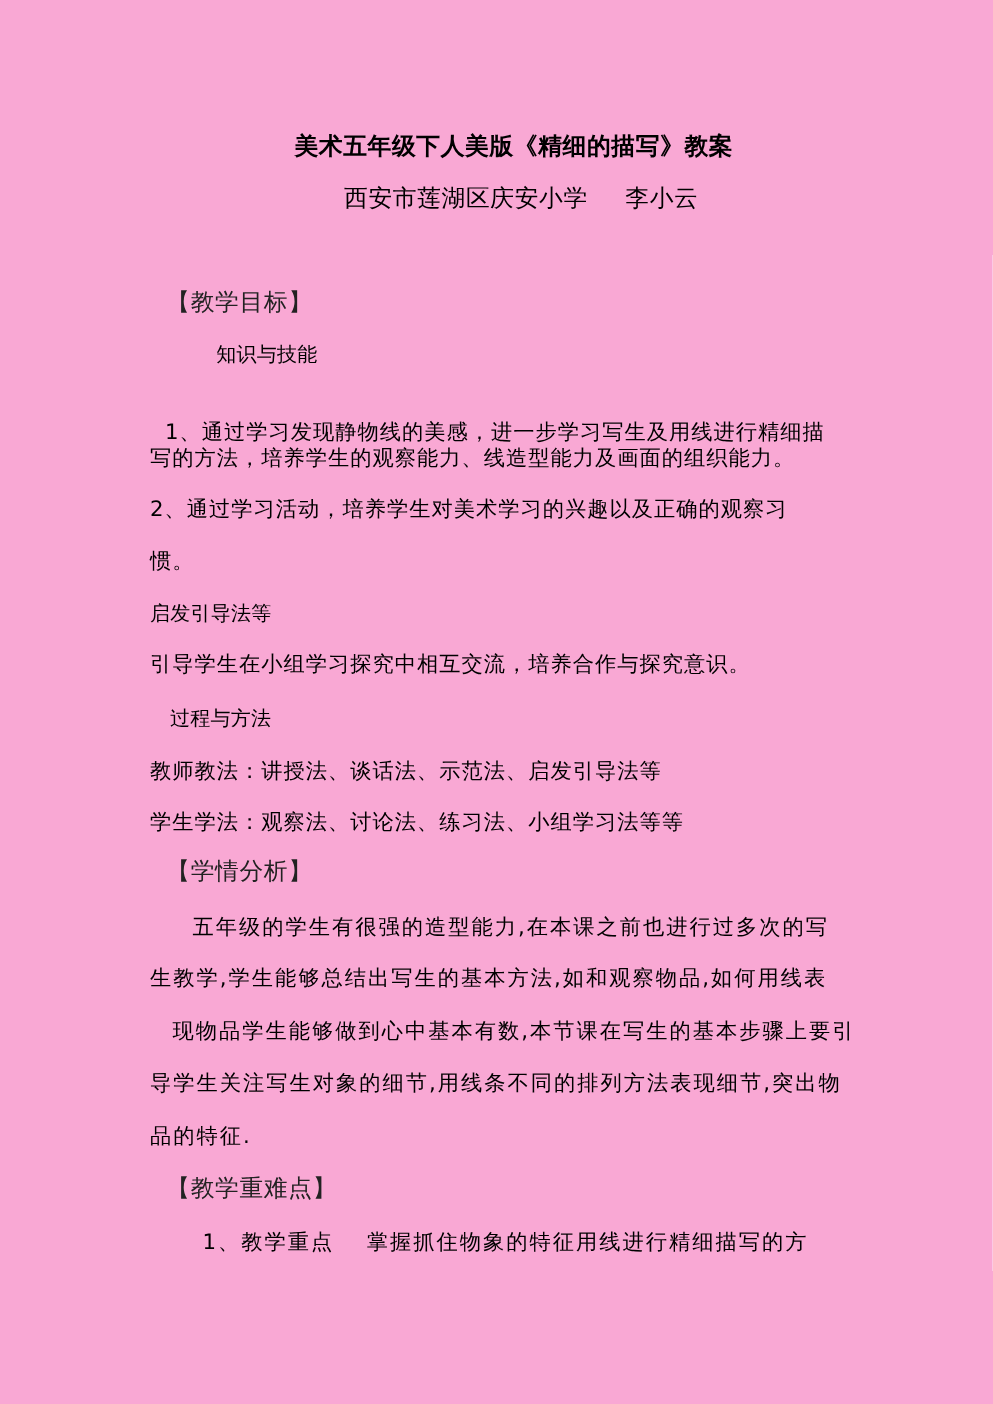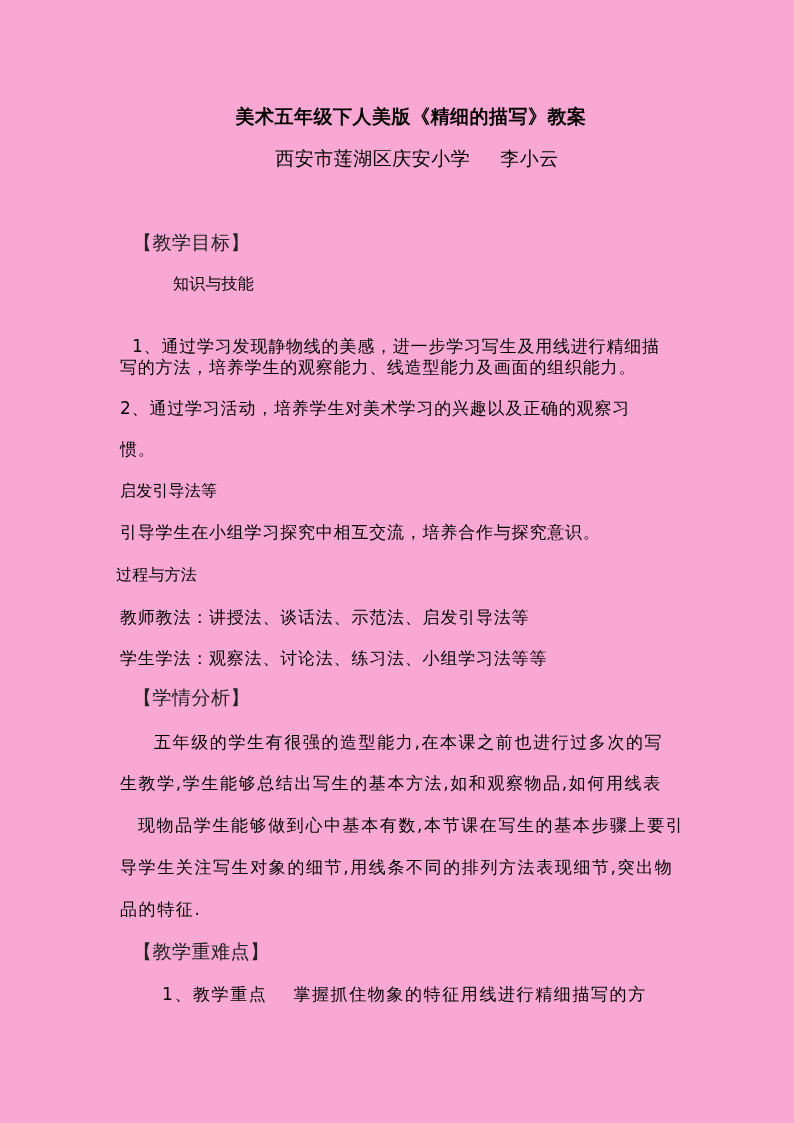--- a/index.html
+++ b/index.html
@@ -97,21 +97,21 @@
   <div class="line sub-head" style="left:136px; top:273px;margin-left:37px;">知识与技能</div>
 
   <div class="line body-text" style="left:132px; top:315px;margin-top:20px;">1、通过学习发现静物线的美感，进一步学习写生及用线进行精细描</div>
   <div class="line body-text" style="left:120px; top:356px;">写的方法，培养学生的观察能力、线造型能力及画面的组织能力。</div>
   <div class="line body-text" style="left:120px; top:397px;">2、通过学习活动，培养学生对美术学习的兴趣以及正确的观察习</div>
   <div class="line body-text" style="left:120px; top:438px;">惯。</div>
 
   <div class="line sub-head" style="left:120px; top:480px;">启发引导法等</div>
   <div class="line body-text" style="left:120px; top:521px;">引导学生在小组学习探究中相互交流，培养合作与探究意识。</div>
 
-  <div class="line sub-head" style="left:116px; top:564px;text-align:right;">过程与方法</div>
+  <div class="line sub-head" style="left:136px; top:564px;text-align:right;">过程与方法</div>
   <div class="line body-text" style="left:120px; top:606px;">教师教法：讲授法、谈话法、示范法、启发引导法等</div>
   <div class="line body-text" style="left:120px; top:647px;">学生学法：观察法、讨论法、练习法、小组学习法等等</div>
 
   <div class="line section-head" style="left:113px; top:686px;">【学情分析】</div>
 
   <div class="line analysis-text" style="left:154px; top:731px;">五年级的学生有很强的造型能力,在本课之前也进行过多次的写</div>
   <div class="line analysis-text" style="left:120px; top:772px;">生教学,学生能够总结出写生的基本方法,如和观察物品,如何用线表</div>
   <div class="line analysis-text" style="left:138px; top:814px;">现物品学生能够做到心中基本有数,本节课在写生的基本步骤上要引</div>
   <div class="line analysis-text" style="left:120px; top:856px;">导学生关注写生对象的细节,用线条不同的排列方法表现细节,突出物</div>
   <div class="line analysis-text" style="left:120px; top:898px;text-align:center;">品的特征.</div>

